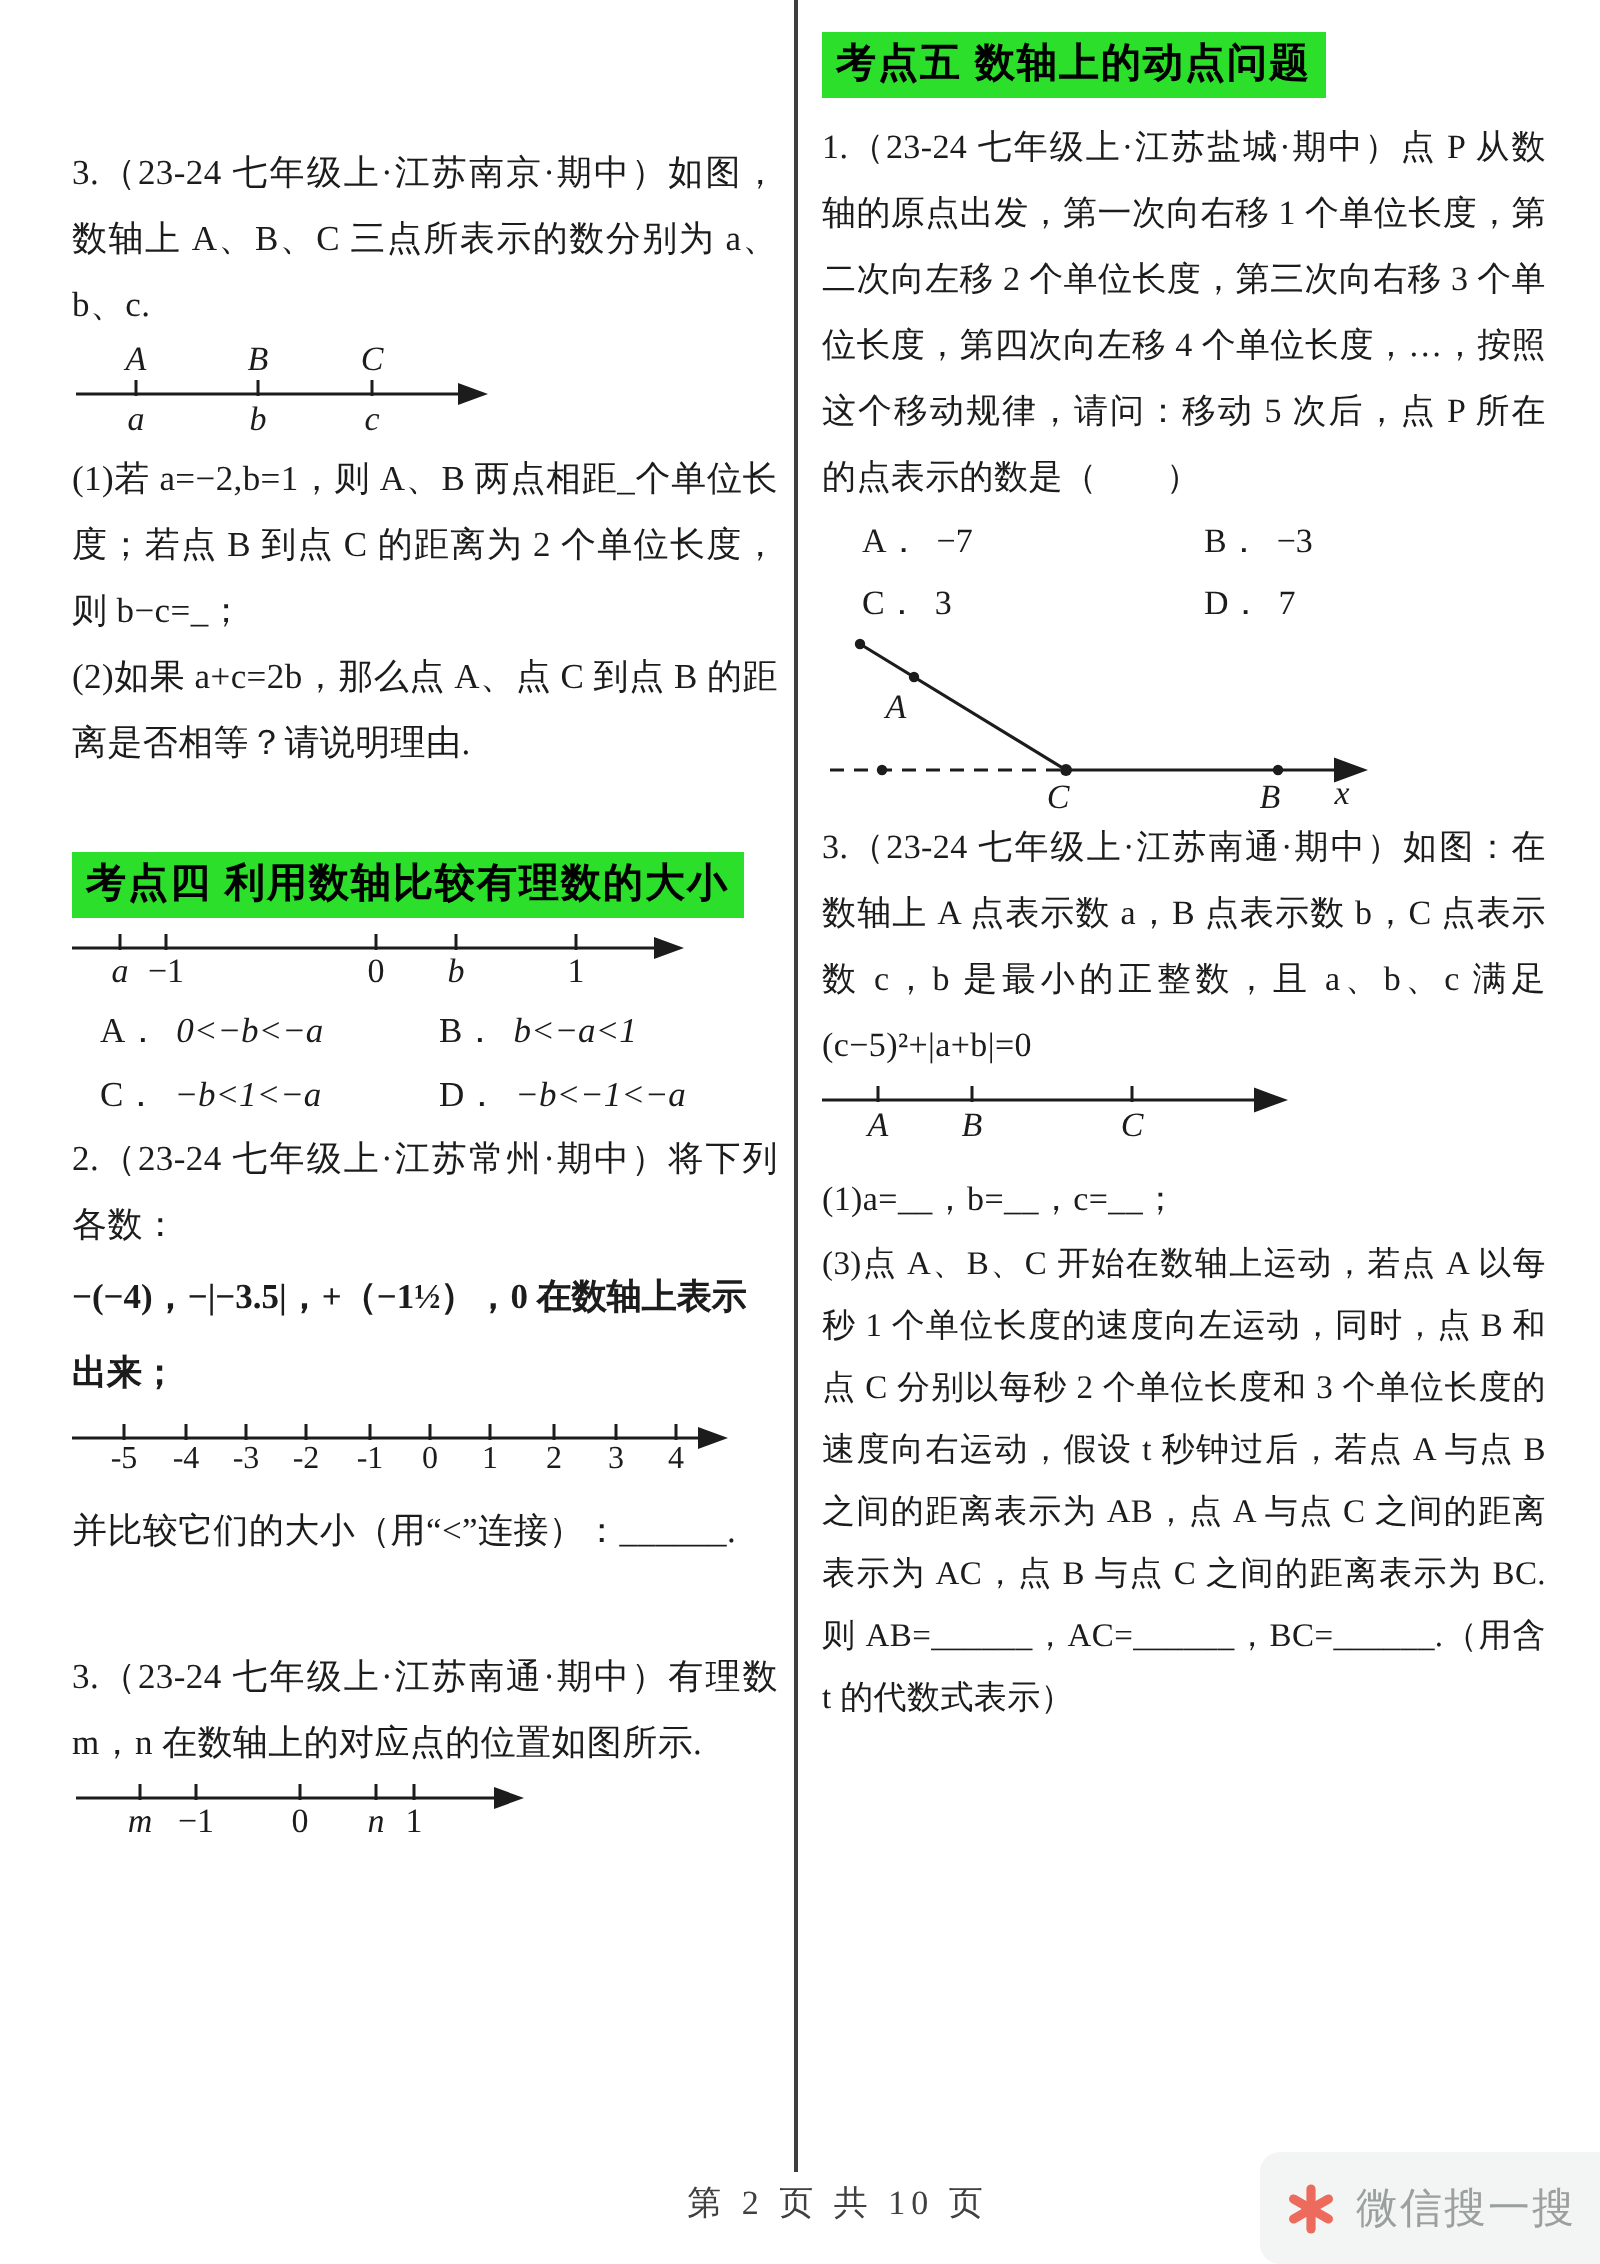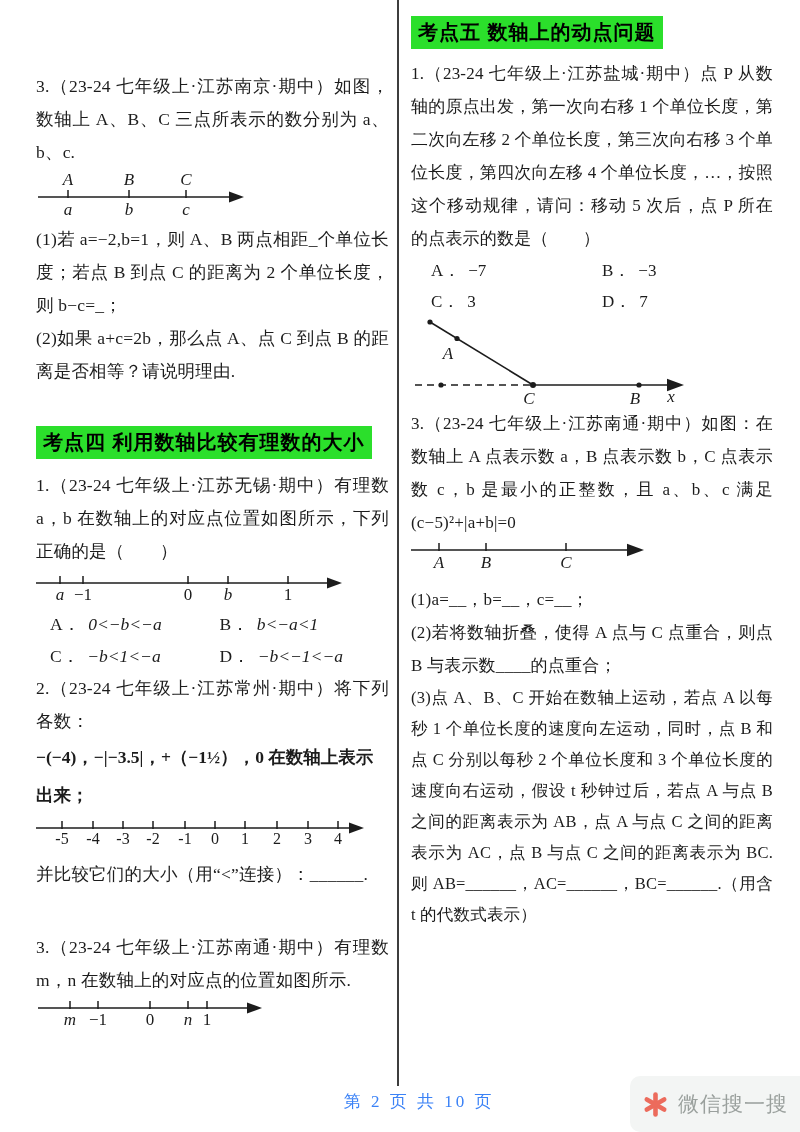--- a/index.html
+++ b/index.html
@@ -37,21 +37,21 @@
   .opt-row{display:flex;font-size:17.5px;line-height:32px;padding-left:14px;}
   .col-right .opt-row{padding-left:20px;font-size:17px;line-height:31px;}
   .opt{width:172px;display:flex;}
   .col-right .opt{width:180px;}
   .opt .k{font-style:normal;}
   .opt .v{margin-left:8px;font-style:italic;}
   .opt .v.upright{font-style:normal;}
   .formula-line{font-size:17.5px;line-height:38px;margin:0;font-weight:bold;}
   .footer{
     position:absolute;left:0;right:0;top:1090px;text-align:center;
-    font-size:17px;letter-spacing:3px;color:#3b82f6;margin-left:38px;
+    font-size:17px;letter-spacing:3px;color:#404040;margin-left:38px;
   }
   .wm{
     position:absolute;right:0;top:1076px;height:56px;z-index:5;
     background:#f3f5f4;border-radius:10px 0 0 10px;
     display:flex;align-items:center;padding:0 12px 0 12px;gap:9px;
     font-family:"Liberation Sans","DejaVu Sans",sans-serif;
   }
   .wm-search{font-size:21px;color:#9aa09d;letter-spacing:1px;}
   .wm-btn{
     background:#41c27a;border-radius:7px;height:37px;display:flex;align-items:center;
@@ -85,21 +85,20 @@
     <span class="lab i" style="left:150px;top:28px">c</span>
   </div>
 
   <p class="t mt2">(1)若 a=−2,b=1，则 A、B 两点相距_个单位长度；若点 B 到点 C 的距离为 2 个单位长度，则 b−c=_；</p>
   <p class="t">(2)如果 a+c=2b，那么点 A、点 C 到点 B 的距离是否相等？请说明理由.</p>
 
   <div class="sec-head">
     <span class="sec-head-text">考点四 利用数轴比较有理数的大小</span>
   </div>
 
-  <p class="t mt10">1.（23-24 七年级上·江苏无锡·期中）有理数 a，b 在数轴上的对应点位置如图所示，下列正确的是（　　）</p>
 
   <div class="fig mt2" style="height:38px;">
     <svg width="353" height="38">
       <line x1="0" y1="13" x2="296" y2="13" stroke="#1c1c1c" stroke-width="1.6"></line>
       <polygon points="306,13 291,7.5 291,18.5" fill="#1c1c1c"></polygon>
       <line x1="24" y1="6" x2="24" y2="14" stroke="#1c1c1c" stroke-width="1.5"></line>
       <line x1="47" y1="6" x2="47" y2="14" stroke="#1c1c1c" stroke-width="1.5"></line>
       <line x1="152" y1="6" x2="152" y2="14" stroke="#1c1c1c" stroke-width="1.5"></line>
       <line x1="192" y1="6" x2="192" y2="14" stroke="#1c1c1c" stroke-width="1.5"></line>
       <line x1="252" y1="6" x2="252" y2="14" stroke="#1c1c1c" stroke-width="1.5"></line>
@@ -242,21 +241,20 @@
       <line x1="28" y1="2" x2="28" y2="10" stroke="#1c1c1c" stroke-width="1.5"></line>
       <line x1="75" y1="2" x2="75" y2="10" stroke="#1c1c1c" stroke-width="1.5"></line>
       <line x1="155" y1="2" x2="155" y2="10" stroke="#1c1c1c" stroke-width="1.5"></line>
     </svg>
     <span class="lab i" style="left:28px;top:13px">A</span>
     <span class="lab i" style="left:75px;top:13px">B</span>
     <span class="lab i" style="left:155px;top:13px">C</span>
   </div>
 
   <p class="t">(1)a=__，b=__，c=__；</p>
-  <p class="t">(2)若将数轴折叠，使得 A 点与 C 点重合，则点 B 与表示数____的点重合；</p>
   <p class="t t-small">(3)点 A、B、C 开始在数轴上运动，若点 A 以每秒 1 个单位长度的速度向左运动，同时，点 B 和点 C 分别以每秒 2 个单位长度和 3 个单位长度的速度向右运动，假设 t 秒钟过后，若点 A 与点 B 之间的距离表示为 AB，点 A 与点 C 之间的距离表示为 AC，点 B 与点 C 之间的距离表示为 BC. 则 AB=______，AC=______，BC=______.（用含 t 的代数式表示）</p>
 
 </div>
 
 <div class="footer">第 2 页 共 10 页</div>
 
 <div class="wm">
   <svg width="27" height="27" viewBox="0 0 27 27">
     <g stroke="#ec6b5c" stroke-width="4.6" stroke-linecap="round">
       <line x1="13.5" y1="3.5" x2="13.5" y2="23.5"></line>

